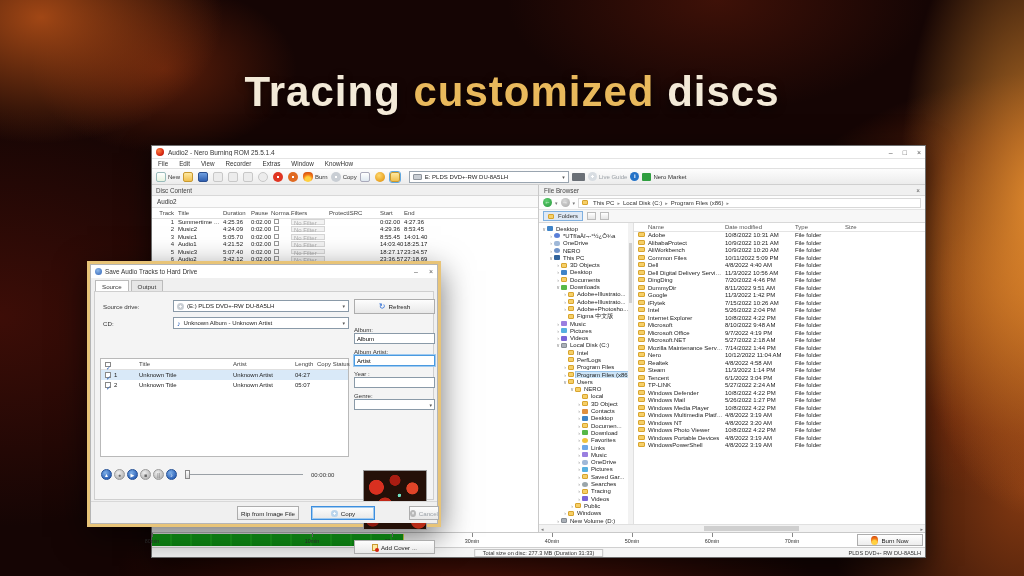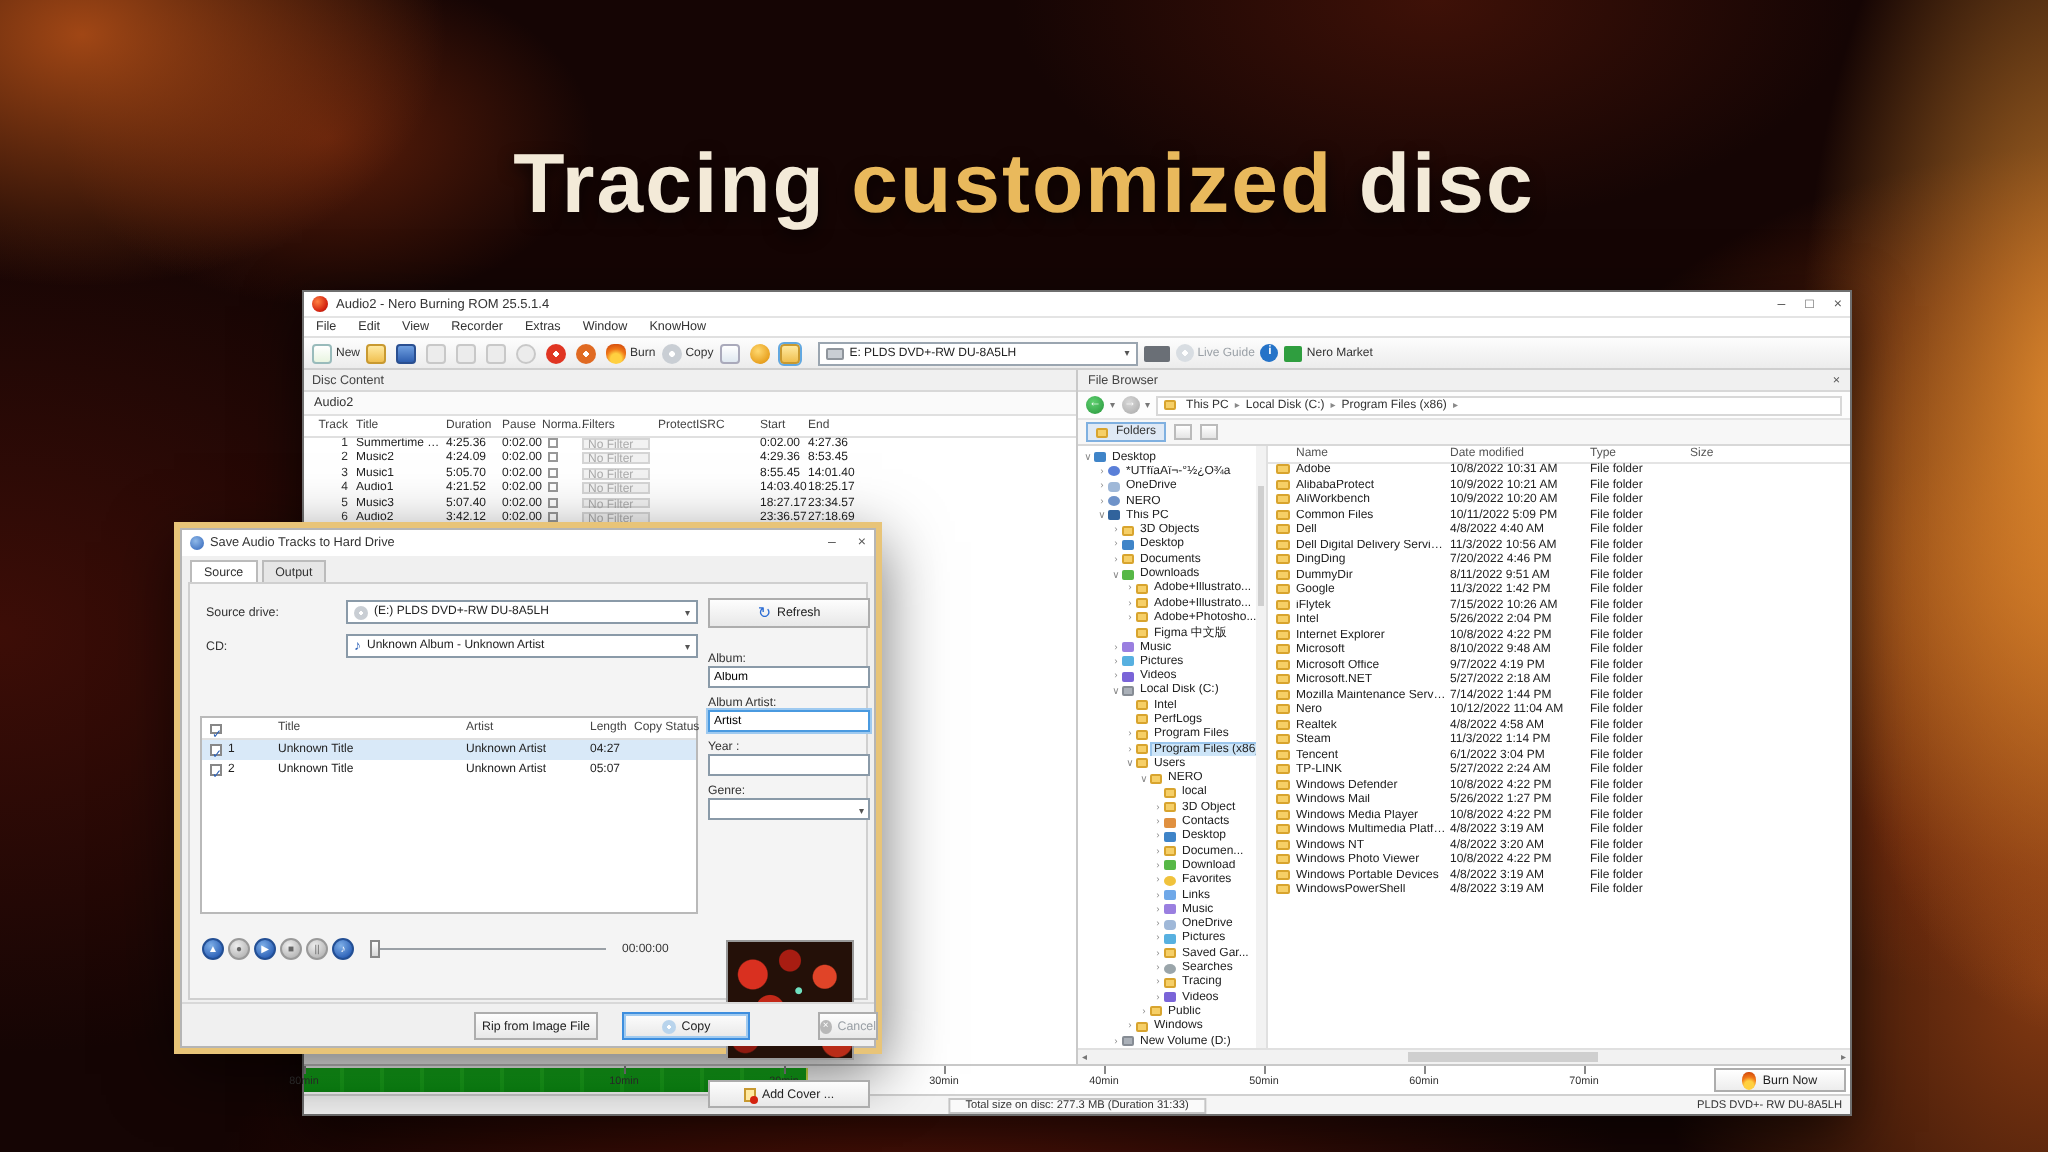--- a/index.html
+++ b/index.html
@@ -189,21 +189,21 @@
   .dbtn.cancel { left:318px; width:30px; color:#9aa0a6;}
   .copy-ico { width:7px; height:7px; border-radius:50%; background:radial-gradient(circle,#fff 0 20%, #b9d4ec 21% 70%, #4a8cc8); }
   .cancel-ico { width:7px; height:7px; border-radius:50%; background:#b8b8b8; color:#fff; font-size:5px; line-height:7px; text-align:center;}
 </style>
 </head>
 <body>
 
 <div id="stage">
 
   <div class="banner">
-    <span class="w1">Tracing </span><span class="w2">customized</span><span class="w3"> disc</span>
+    <span class="w1">Tracing </span><span class="w2">customized</span><span class="w3"> discs</span>
   </div>
 
   <div class="win">
     <div class="titlebar">
       <span class="appico"></span>
       <span class="titletext">Audio2 - Nero Burning ROM  25.5.1.4</span>
       <span class="wbtns">
         <span>–</span>
         <span>□</span>
         <span>×</span>

